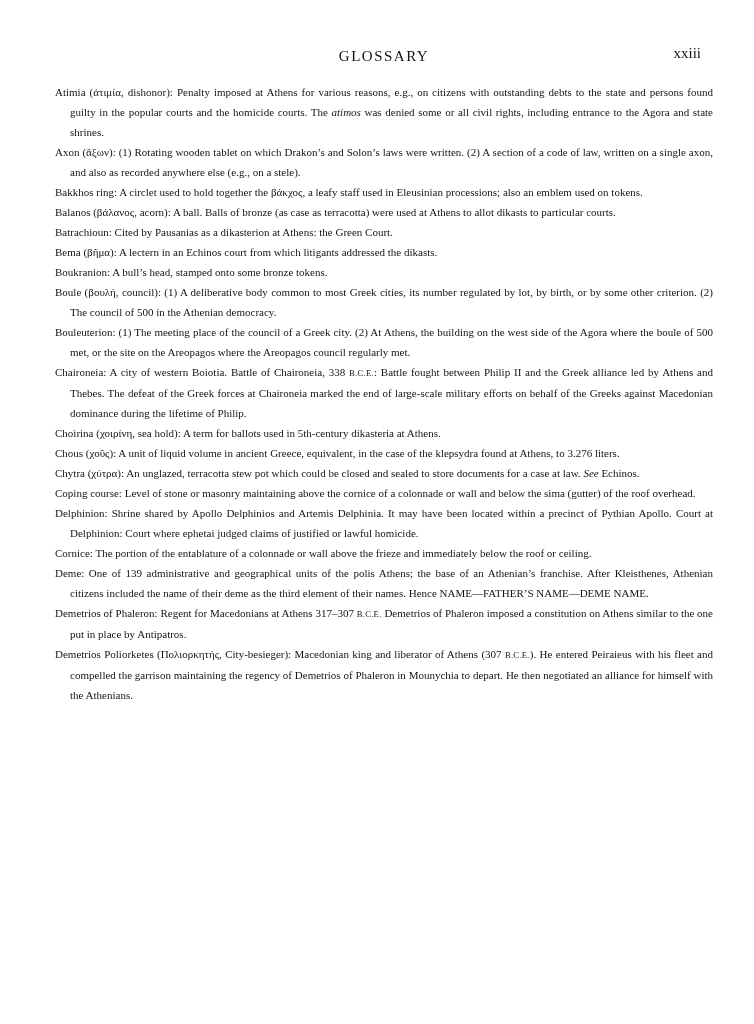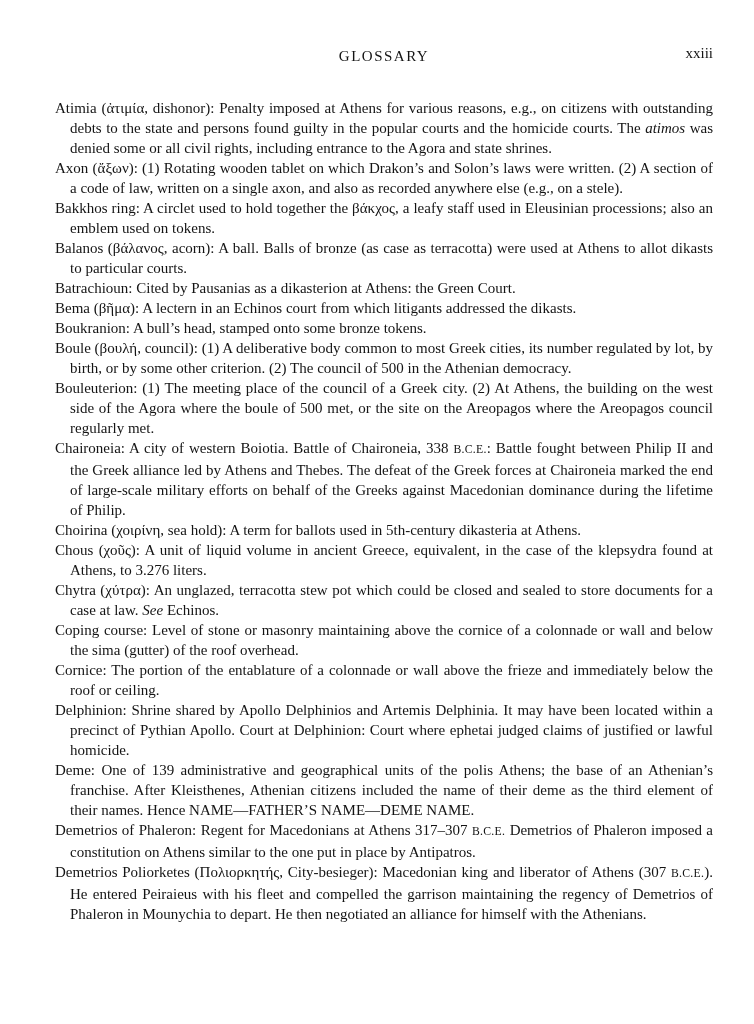--- a/index.html
+++ b/index.html
@@ -17,42 +17,42 @@
   .page {
     box-sizing: border-box;
     width: 754px;
     height: 1024px;
     padding: 46px 41px 0 55px;
     background: #ffffff;
   }
   .header {
     position: relative;
     height: 20px;
-    margin-bottom: 32px;
+    margin-bottom: 16px;
   }
   .running-title {
     display: block;
     text-align: center;
     font-size: 15px;
     letter-spacing: 1.5px;
     line-height: 20px;
   }
   .page-number {
     position: absolute;
-    right: 0;
+    right: 12px;
     top: -3px;
     font-size: 15px;
     line-height: 20px;
   }
   .entries {
     width: 658px;
   }
   .entry {
     margin: 0;
-    font-size: 15px;
+    font-size: 11px;
     line-height: 20px;
     text-align: justify;
     padding-left: 15px;
     text-indent: -15px;
   }
   .seg-normal { font-style: normal; }
   .seg-italic { font-style: italic; }
   .seg-sc {
     font-size: 0.78em;
     letter-spacing: 0.3px;
@@ -74,19 +74,19 @@
       <p class="entry"><span class="seg-normal">Batrachioun: Cited by Pausanias as a dikasterion at Athens: the Green Court.</span></p>
       <p class="entry"><span class="seg-normal">Bema (βῆμα): A lectern in an Echinos court from which litigants addressed the dikasts.</span></p>
       <p class="entry"><span class="seg-normal">Boukranion: A bull’s head, stamped onto some bronze tokens.</span></p>
       <p class="entry"><span class="seg-normal">Boule (βουλή, council): (1) A deliberative body common to most Greek cities, its number regulated by lot, by birth, or by some other criterion.  (2) The council of 500 in the Athenian democracy.</span></p>
       <p class="entry"><span class="seg-normal">Bouleuterion: (1) The meeting place of the council of a Greek city.  (2) At Athens, the building on the west side of the Agora where the boule of 500 met, or the site on the Areopagos where the Areopagos council regularly met.</span></p>
       <p class="entry"><span class="seg-normal">Chaironeia: A city of western Boiotia.  Battle of Chaironeia, 338 </span><span class="seg-sc">B.C.E.</span><span class="seg-normal">: Battle fought between Philip II and the Greek alliance led by Athens and Thebes.  The defeat of the Greek forces at Chaironeia marked the end of large-scale military efforts on behalf of the Greeks against Macedonian dominance during the lifetime of Philip.</span></p>
       <p class="entry"><span class="seg-normal">Choirina (χοιρίνη, sea hold): A term for ballots used in 5th-century dikasteria at Athens.</span></p>
       <p class="entry"><span class="seg-normal">Chous (χοῦς): A unit of liquid volume in ancient Greece, equivalent, in the case of the klepsydra found at Athens, to 3.276 liters.</span></p>
       <p class="entry"><span class="seg-normal">Chytra (χύτρα): An unglazed, terracotta stew pot which could be closed and sealed to store documents for a case at law.  </span><span class="seg-italic">See</span><span class="seg-normal"> Echinos.</span></p>
       <p class="entry"><span class="seg-normal">Coping course: Level of stone or masonry maintaining above the cornice of a colonnade or wall and below the sima (gutter) of the roof overhead.</span></p>
+      <p class="entry"><span class="seg-normal">Delphinion: Shrine shared by Apollo Delphinios and Artemis Delphinia.  It may have been located within a precinct of Pythian Apollo.  Court at Delphinion: Court where ephetai judged claims of justified or lawful homicide.</span></p>
       <p class="entry"><span class="seg-normal">Cornice: The portion of the entablature of a colonnade or wall above the frieze and immediately below the roof or ceiling.</span></p>
-      <p class="entry"><span class="seg-normal">Delphinion: Shrine shared by Apollo Delphinios and Artemis Delphinia.  It may have been located within a precinct of Pythian Apollo.  Court at Delphinion: Court where ephetai judged claims of justified or lawful homicide.</span></p>
       <p class="entry"><span class="seg-normal">Deme: One of 139 administrative and geographical units of the polis Athens; the base of an Athenian’s franchise.  After Kleisthenes, Athenian citizens included the name of their deme as the third element of their names.  Hence NAME—FATHER’S NAME—DEME NAME.</span></p>
       <p class="entry"><span class="seg-normal">Demetrios of Phaleron: Regent for Macedonians at Athens 317–307 </span><span class="seg-sc">B.C.E.</span><span class="seg-normal"> Demetrios of Phaleron imposed a constitution on Athens similar to the one put in place by Antipatros.</span></p>
       <p class="entry"><span class="seg-normal">Demetrios Poliorketes (Πολιορκητής, City-besieger): Macedonian king and liberator of Athens (307 </span><span class="seg-sc">B.C.E.</span><span class="seg-normal">).  He entered Peiraieus with his fleet and compelled the garrison maintaining the regency of Demetrios of Phaleron in Mounychia to depart.  He then negotiated an alliance for himself with the Athenians.</span></p>
     </div>
 </div>
 
 </body></html>

